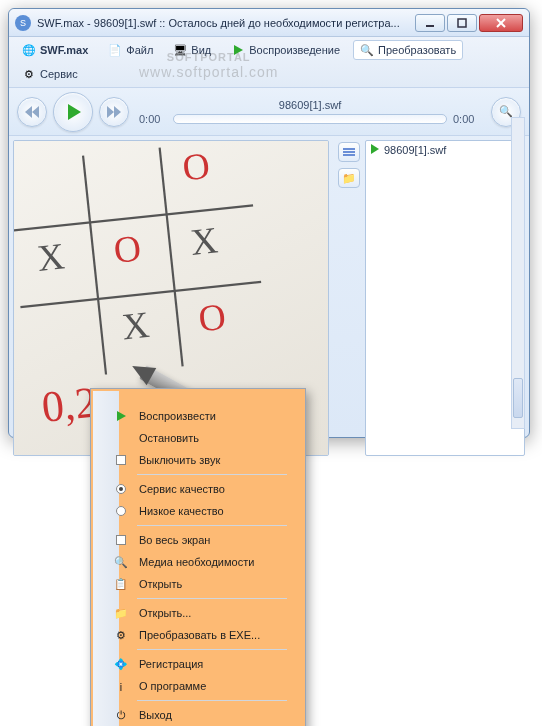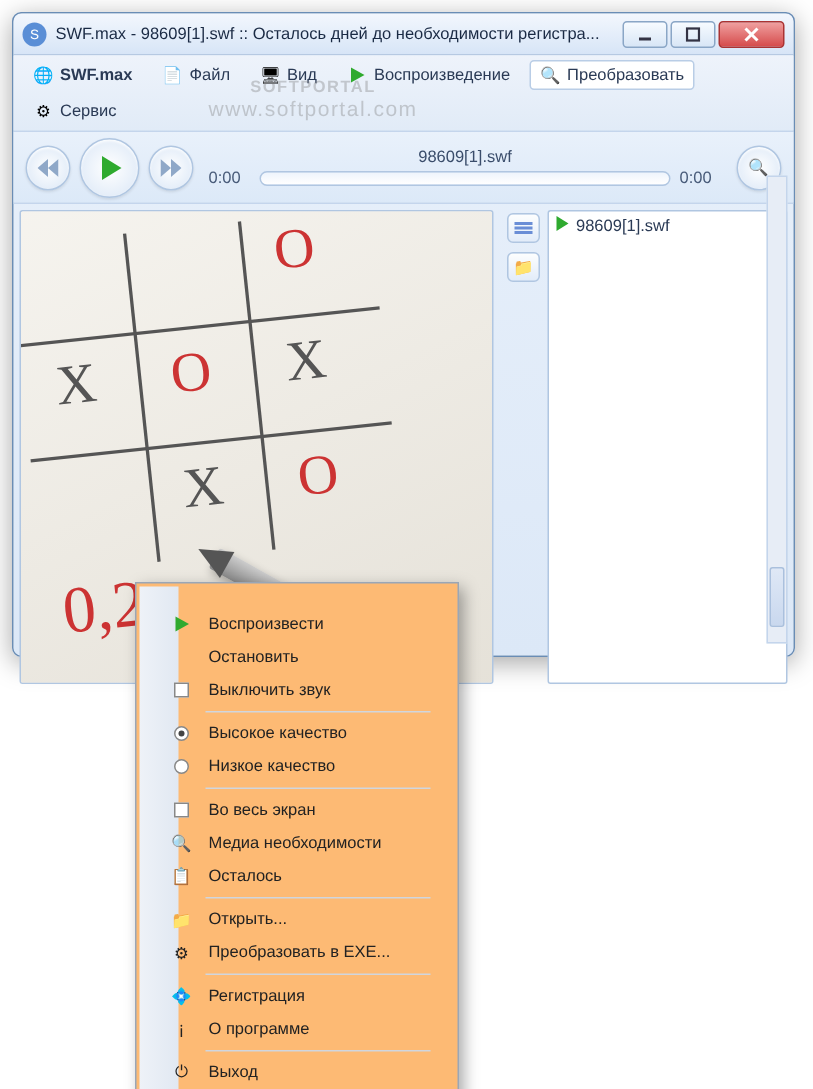--- a/index.html
+++ b/index.html
@@ -249,42 +249,42 @@
     <span class="cico">
         <span class="chk"></span>
       </span>
     <span>Выключить звук</span>
   </div>
   <div class="ctxsep"></div>
   <div class="ctxitem">
     <span class="cico">
         <span class="radio on"></span>
       </span>
-    <span>Высокое качество</span>
+    <span>Сервис качество</span>
   </div>
   <div class="ctxitem">
     <span class="cico">
         <span class="radio"></span>
       </span>
     <span>Низкое качество</span>
   </div>
   <div class="ctxsep"></div>
   <div class="ctxitem">
     <span class="cico">
         <span class="chk"></span>
       </span>
     <span>Во весь экран</span>
   </div>
   <div class="ctxitem">
     <span class="cico">🔍</span>
     <span>Медиа необходимости</span>
   </div>
   <div class="ctxitem">
     <span class="cico">📋</span>
-    <span>Осталось</span>
+    <span>Открыть</span>
   </div>
   <div class="ctxsep"></div>
   <div class="ctxitem">
     <span class="cico">📁</span>
     <span>Открыть...</span>
   </div>
   <div class="ctxitem">
     <span class="cico">⚙</span>
     <span>Преобразовать в EXE...</span>
   </div>

